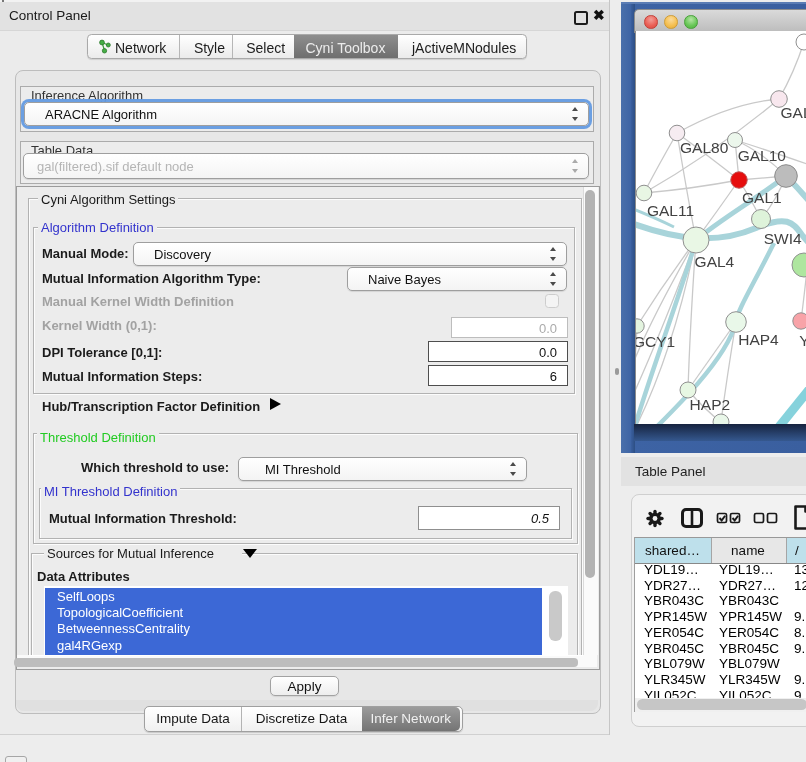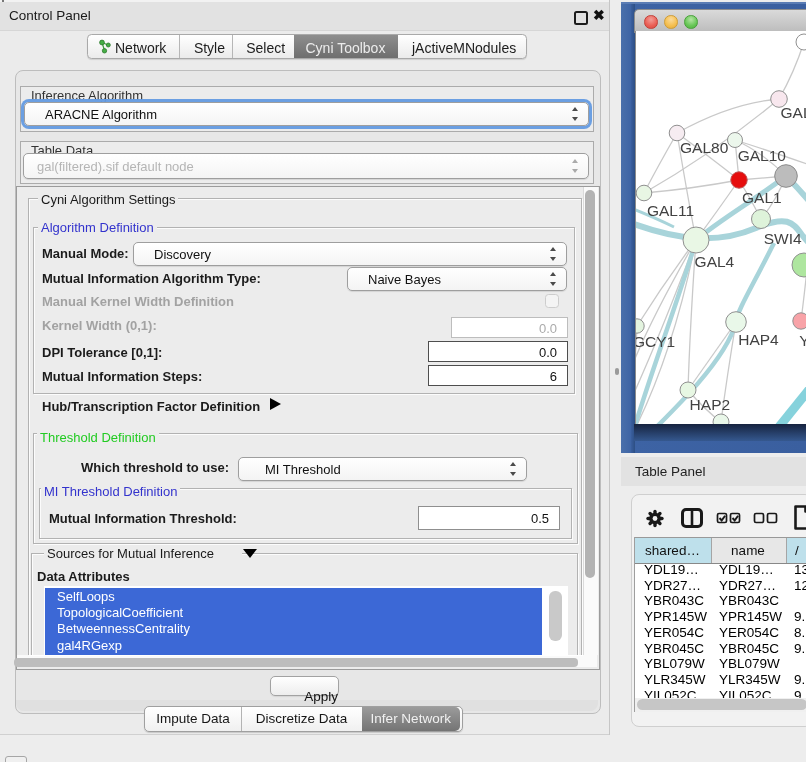--- a/index.html
+++ b/index.html
@@ -128,39 +128,39 @@
   <div class="lbl" style="left:81px;top:459.5px;">Which threshold to use:</div>
   <div class="combo" style="left:238px;top:456.5px;width:287px;height:22px;">
     <span class="ct" style="left:26px;">MI Threshold</span>
         <span class="arr"></span>
   </div>
 
   <div class="etch" style="left:39px;top:488px;width:531px;height:49px;"></div>
   <div class="gt" style="left:41px;top:483.5px;color:#3333cd;">MI Threshold Definition</div>
 
   <div class="lbl" style="left:49px;top:510.5px;">Mutual Information Threshold:</div>
-  <div class="field" style="left:418px;top:506px;width:140px;height:21.5px;border:1.5px solid #8f8f8f;">
+  <div class="field" style="left:418px;top:506px;width:140px;height:21.5px;border:1.5px solid #8f8f8f;font-style:italic;">
         <span>0.5</span>
       </div>
 
   <div class="etch" style="left:31px;top:552.5px;width:545px;height:101px;border-bottom:none;"></div>
   <div class="gt" style="left:44px;top:545.5px;color:#1a1a1a;padding-right:28px;">Sources for Mutual Inference</div>
   <div class="abs" style="left:243px;top:549px;width:0;height:0;border-left:7.5px solid transparent;border-right:7.5px solid transparent;border-top:9.5px solid #000;"></div>
 
   <div class="lbl" style="left:37px;top:568.5px;">Data Attributes</div>
 
   <div class="abs" style="left:44px;top:586px;width:524px;height:69px;background:#fff;overflow:hidden;">
     <div class="abs" style="left:1px;top:2px;width:497px;height:67px;background:#3c68d6;"></div>
     <div class="abs" style="left:13px;top:3px;font-size:13px;color:#fff;line-height:16.2px;">SelfLoops<br>TopologicalCoefficient<br>BetweennessCentrality<br>gal4RGexp</div>
     <div class="abs" style="left:505px;top:5px;width:12.5px;height:50px;background:#c9c9c9;border-radius:6px;"></div>
   </div>
 </div>
 
 <div class="abs" style="left:270px;top:676px;width:67px;height:18px;background:linear-gradient(#ffffff,#ededed);border:1px solid #a2a2a2;border-radius:5px;box-shadow:0 1px 1px rgba(0,0,0,.08);">
-  <div style="text-align:right;font-size:13.5px;color:#111;margin-top:12px;">Apply</div>
+  <div style="text-align:center;font-size:13.5px;color:#111;margin-top:2px;">Apply</div>
 </div>
 
 <div class="abs" id="bottabs" style="left:144px;top:706px;width:317px;height:24px;background:linear-gradient(#ffffff,#f0f0f0);border:1px solid #9f9f9f;border-radius:5px;box-shadow:0 1px 1px rgba(0,0,0,.15);font-size:13.5px;color:#161616;">
   <div class="abs" style="left:96px;top:0;width:1px;height:24px;background:#b3b3b3;"></div>
   <div class="abs" style="left:216.5px;top:0;width:98.5px;height:24px;background:linear-gradient(#9b9b9b,#747474);border-radius:0 5px 5px 0;"></div>
   <div class="abs" style="left:0;top:4px;width:96px;text-align:center;">Impute Data</div>
   <div class="abs" style="left:97px;top:4px;width:119px;text-align:center;">Discretize Data</div>
   <div class="abs" style="left:216.5px;top:4px;width:98.5px;text-align:center;color:#f1f1f1;">Infer Network</div>
 </div>
 

